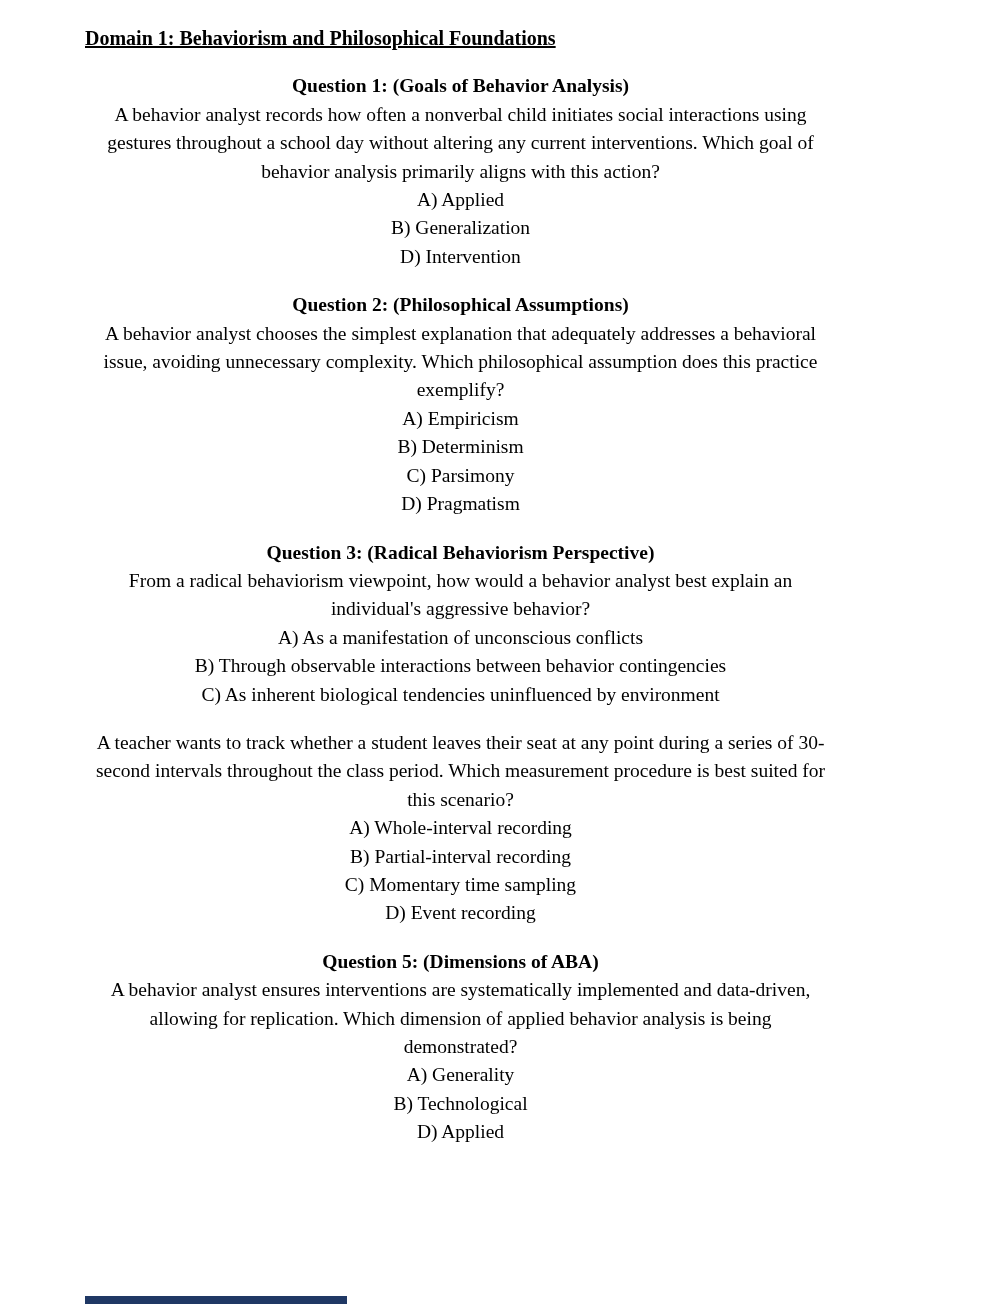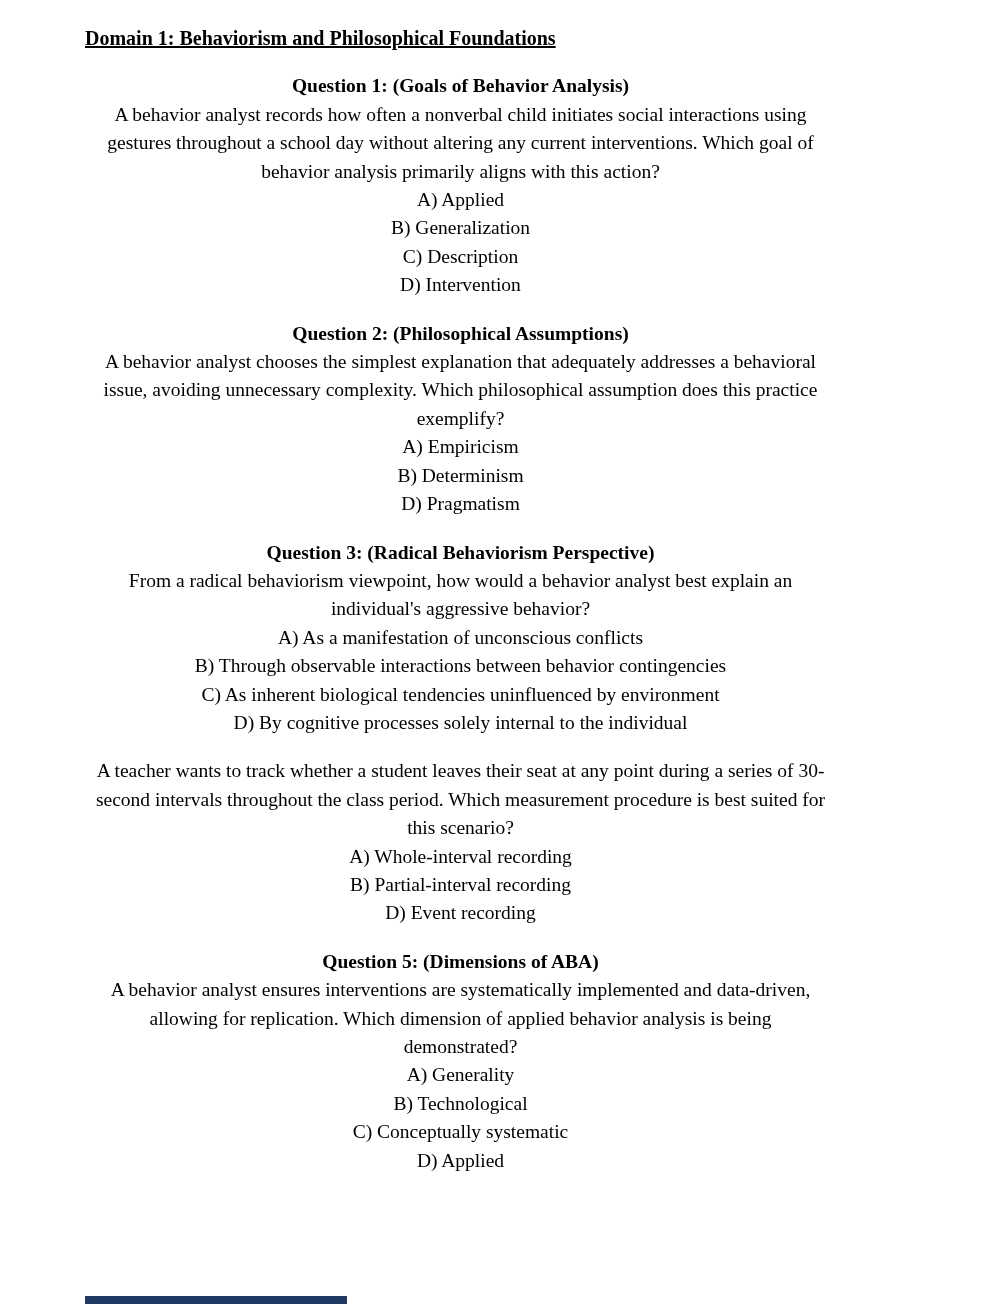--- a/index.html
+++ b/index.html
@@ -60,59 +60,58 @@
 
   <h1 class="doc-title">Domain 1: Behaviorism and Philosophical Foundations</h1>
 
   <div class="question">
     <p class="q-heading">Question 1: (Goals of Behavior Analysis)</p>
     <p class="q-body">A behavior analyst records how often a nonverbal child initiates social interactions using
 gestures throughout a school day without altering any current interventions. Which goal of
 behavior analysis primarily aligns with this action?</p>
     <p class="option">A) Applied</p>
     <p class="option">B) Generalization</p>
-    <p class="option">C) Description</p>
     <p class="option">D) Intervention</p>
   </div>
 
   <div class="question">
     <p class="q-heading">Question 2: (Philosophical Assumptions)</p>
     <p class="q-body">A behavior analyst chooses the simplest explanation that adequately addresses a behavioral
 issue, avoiding unnecessary complexity. Which philosophical assumption does this practice
 exemplify?</p>
     <p class="option">A) Empiricism</p>
     <p class="option">B) Determinism</p>
+    <p class="option">C) Parsimony</p>
     <p class="option">D) Pragmatism</p>
   </div>
 
   <div class="question">
     <p class="q-heading">Question 3: (Radical Behaviorism Perspective)</p>
     <p class="q-body">From a radical behaviorism viewpoint, how would a behavior analyst best explain an
 individual's aggressive behavior?</p>
     <p class="option">A) As a manifestation of unconscious conflicts</p>
     <p class="option">B) Through observable interactions between behavior contingencies</p>
     <p class="option">C) As inherent biological tendencies uninfluenced by environment</p>
-    <p class="option">D) By cognitive processes solely internal to the individual</p>
   </div>
 
   <div class="question extra-gap">
     <p class="q-body">A teacher wants to track whether a student leaves their seat at any point during a series of 30-
 second intervals throughout the class period. Which measurement procedure is best suited for
 this scenario?</p>
     <p class="option">A) Whole-interval recording</p>
     <p class="option">B) Partial-interval recording</p>
+    <p class="option">C) Momentary time sampling</p>
     <p class="option">D) Event recording</p>
   </div>
 
   <div class="question">
     <p class="q-heading">Question 5: (Dimensions of ABA)</p>
     <p class="q-body">A behavior analyst ensures interventions are systematically implemented and data-driven,
 allowing for replication. Which dimension of applied behavior analysis is being
 demonstrated?</p>
     <p class="option">A) Generality</p>
     <p class="option">B) Technological</p>
-    <p class="option">C) Conceptually systematic</p>
     <p class="option">D) Applied</p>
   </div>
 
   <div class="footer-bar" style="background: rgb(31, 56, 100);"></div>
 
 </div>
 
 </body></html>

